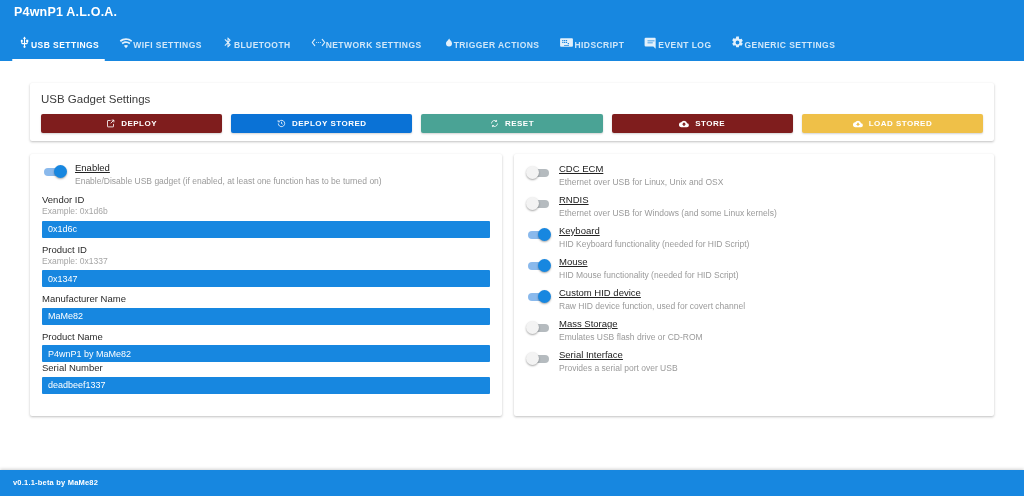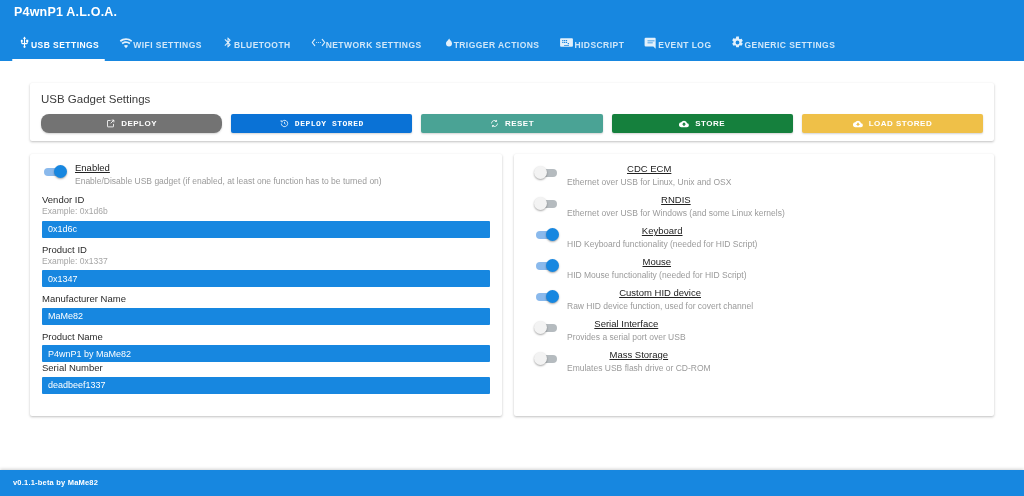--- a/index.html
+++ b/index.html
@@ -199,21 +199,21 @@
     border: none;
     outline: none;
     color: #ffffff;
     font-size: 9px;
     font-family: "Liberation Sans", sans-serif;
     padding: 0 6px;
     border-radius: 1px;
   }
   .field-input::placeholder { color: rgba(255,255,255,0.75); }
 
-  #right-inner { position: absolute; left: 8px; top: 9px; width: 100%; text-align: center; }
+  #right-inner { position: absolute; left: 0; top: 9px; width: 100%; }
   #right-inner .switch-row { margin-bottom: 6px; }
 
   
   #footer {
     position: absolute; left: 0; top: 470px;
     width: 1024px; height: 26px;
     background: #1787e0;
     box-shadow: 0 -1px 3px rgba(0,0,0,0.18);
   }
   #footer-text {
@@ -301,52 +301,52 @@
         <span class="tlabel">GENERIC SETTINGS</span>
       </div>
     </div>
 </div>
 
 <div id="page">
 
   <div class="card" id="card-top">
     <div id="card-top-title">USB Gadget Settings</div>
     <div id="btn-row">
-        <button class="btn" style="background: #737373; border-radius: 8px;">
+        <button class="btn" style="background: #7f1d1d;">
           <span class="bicon">
             <svg width="9" height="9" viewBox="0 0 24 24" fill="none" stroke="#fff" stroke-width="2.2">
               <path d="M15 3h6v6"></path>
               <path d="M20 13v7a1 1 0 0 1-1 1H5a1 1 0 0 1-1-1V5a1 1 0 0 1 1-1h7"></path>
               <path d="M21 3l-8.5 8.5"></path>
             </svg>
           </span>
           <span class="blabel">DEPLOY</span>
         </button>
-        <button class="btn" style="background: rgb(10, 114, 214); font-family: Liberation Mono, monospace;">
+        <button class="btn" style="background: rgb(10, 114, 214);">
           <span class="bicon">
             <svg width="9" height="9" viewBox="0 0 24 24" fill="none" stroke="#fff" stroke-width="2.1">
               <path d="M3.5 12a8.5 8.5 0 1 0 2.6-6.1"></path>
               <path d="M3 3v4.5h4.5"></path>
               <path d="M12 7.5V12l3 1.8"></path>
             </svg>
           </span>
           <span class="blabel">DEPLOY STORED</span>
         </button>
         <button class="btn" style="background: rgb(74, 163, 149);">
           <span class="bicon">
             <svg width="9" height="9" viewBox="0 0 24 24" fill="none" stroke="#fff" stroke-width="2.1">
               <path d="M20 12a8 8 0 0 1-13.7 5.6"></path>
               <path d="M4 12a8 8 0 0 1 13.7-5.6"></path>
               <path d="M17.5 2.5v4.2h-4.2"></path>
               <path d="M6.5 21.5v-4.2h4.2"></path>
             </svg>
           </span>
           <span class="blabel">RESET</span>
         </button>
-        <button class="btn" style="background: #15803d; align-items: center;">
+        <button class="btn" style="background: #7f1d1d; align-items: center;">
           <span class="bicon">
             <svg width="10" height="8" viewBox="0 0 24 18" fill="#fff">
               <path d="M19.35 7.04A7.49 7.49 0 0 0 12 1a7.48 7.48 0 0 0-6.64 4.04A5.99 5.99 0 0 0 6 17h13a5 5 0 0 0 .35-9.96zM14 10v3h-4v-3H7l5-5 5 5h-3z"></path>
             </svg>
           </span>
           <span class="blabel">STORE</span>
         </button>
         <button class="btn" style="background: rgb(239, 192, 72);">
           <span class="bicon">
             <svg width="10" height="8" viewBox="0 0 24 18" fill="#fff">
@@ -429,32 +429,32 @@
             <div class="sw-title">Custom HID device</div>
             <div class="sw-desc">Raw HID device function, used for covert channel</div>
           </span>
         </div>
         <div class="switch-row">
           <span class="switch">
             <span class="track"></span>
             <span class="thumb"></span>
           </span>
           <span class="sw-text">
+            <div class="sw-title">Mass Storage</div>
+            <div class="sw-desc">Emulates USB flash drive or CD-ROM</div>
+          </span>
+        </div>
+        <div class="switch-row">
+          <span class="switch">
+            <span class="track"></span>
+            <span class="thumb"></span>
+          </span>
+          <span class="sw-text">
             <div class="sw-title">Serial Interface</div>
             <div class="sw-desc">Provides a serial port over USB</div>
-          </span>
-        </div>
-        <div class="switch-row">
-          <span class="switch">
-            <span class="track"></span>
-            <span class="thumb"></span>
-          </span>
-          <span class="sw-text">
-            <div class="sw-title">Mass Storage</div>
-            <div class="sw-desc">Emulates USB flash drive or CD-ROM</div>
           </span>
         </div>
       </div>
   </div>
 
 </div>
 
 <div id="footer">
   <div id="footer-text">v0.1.1-beta by MaMe82</div>
 </div>

